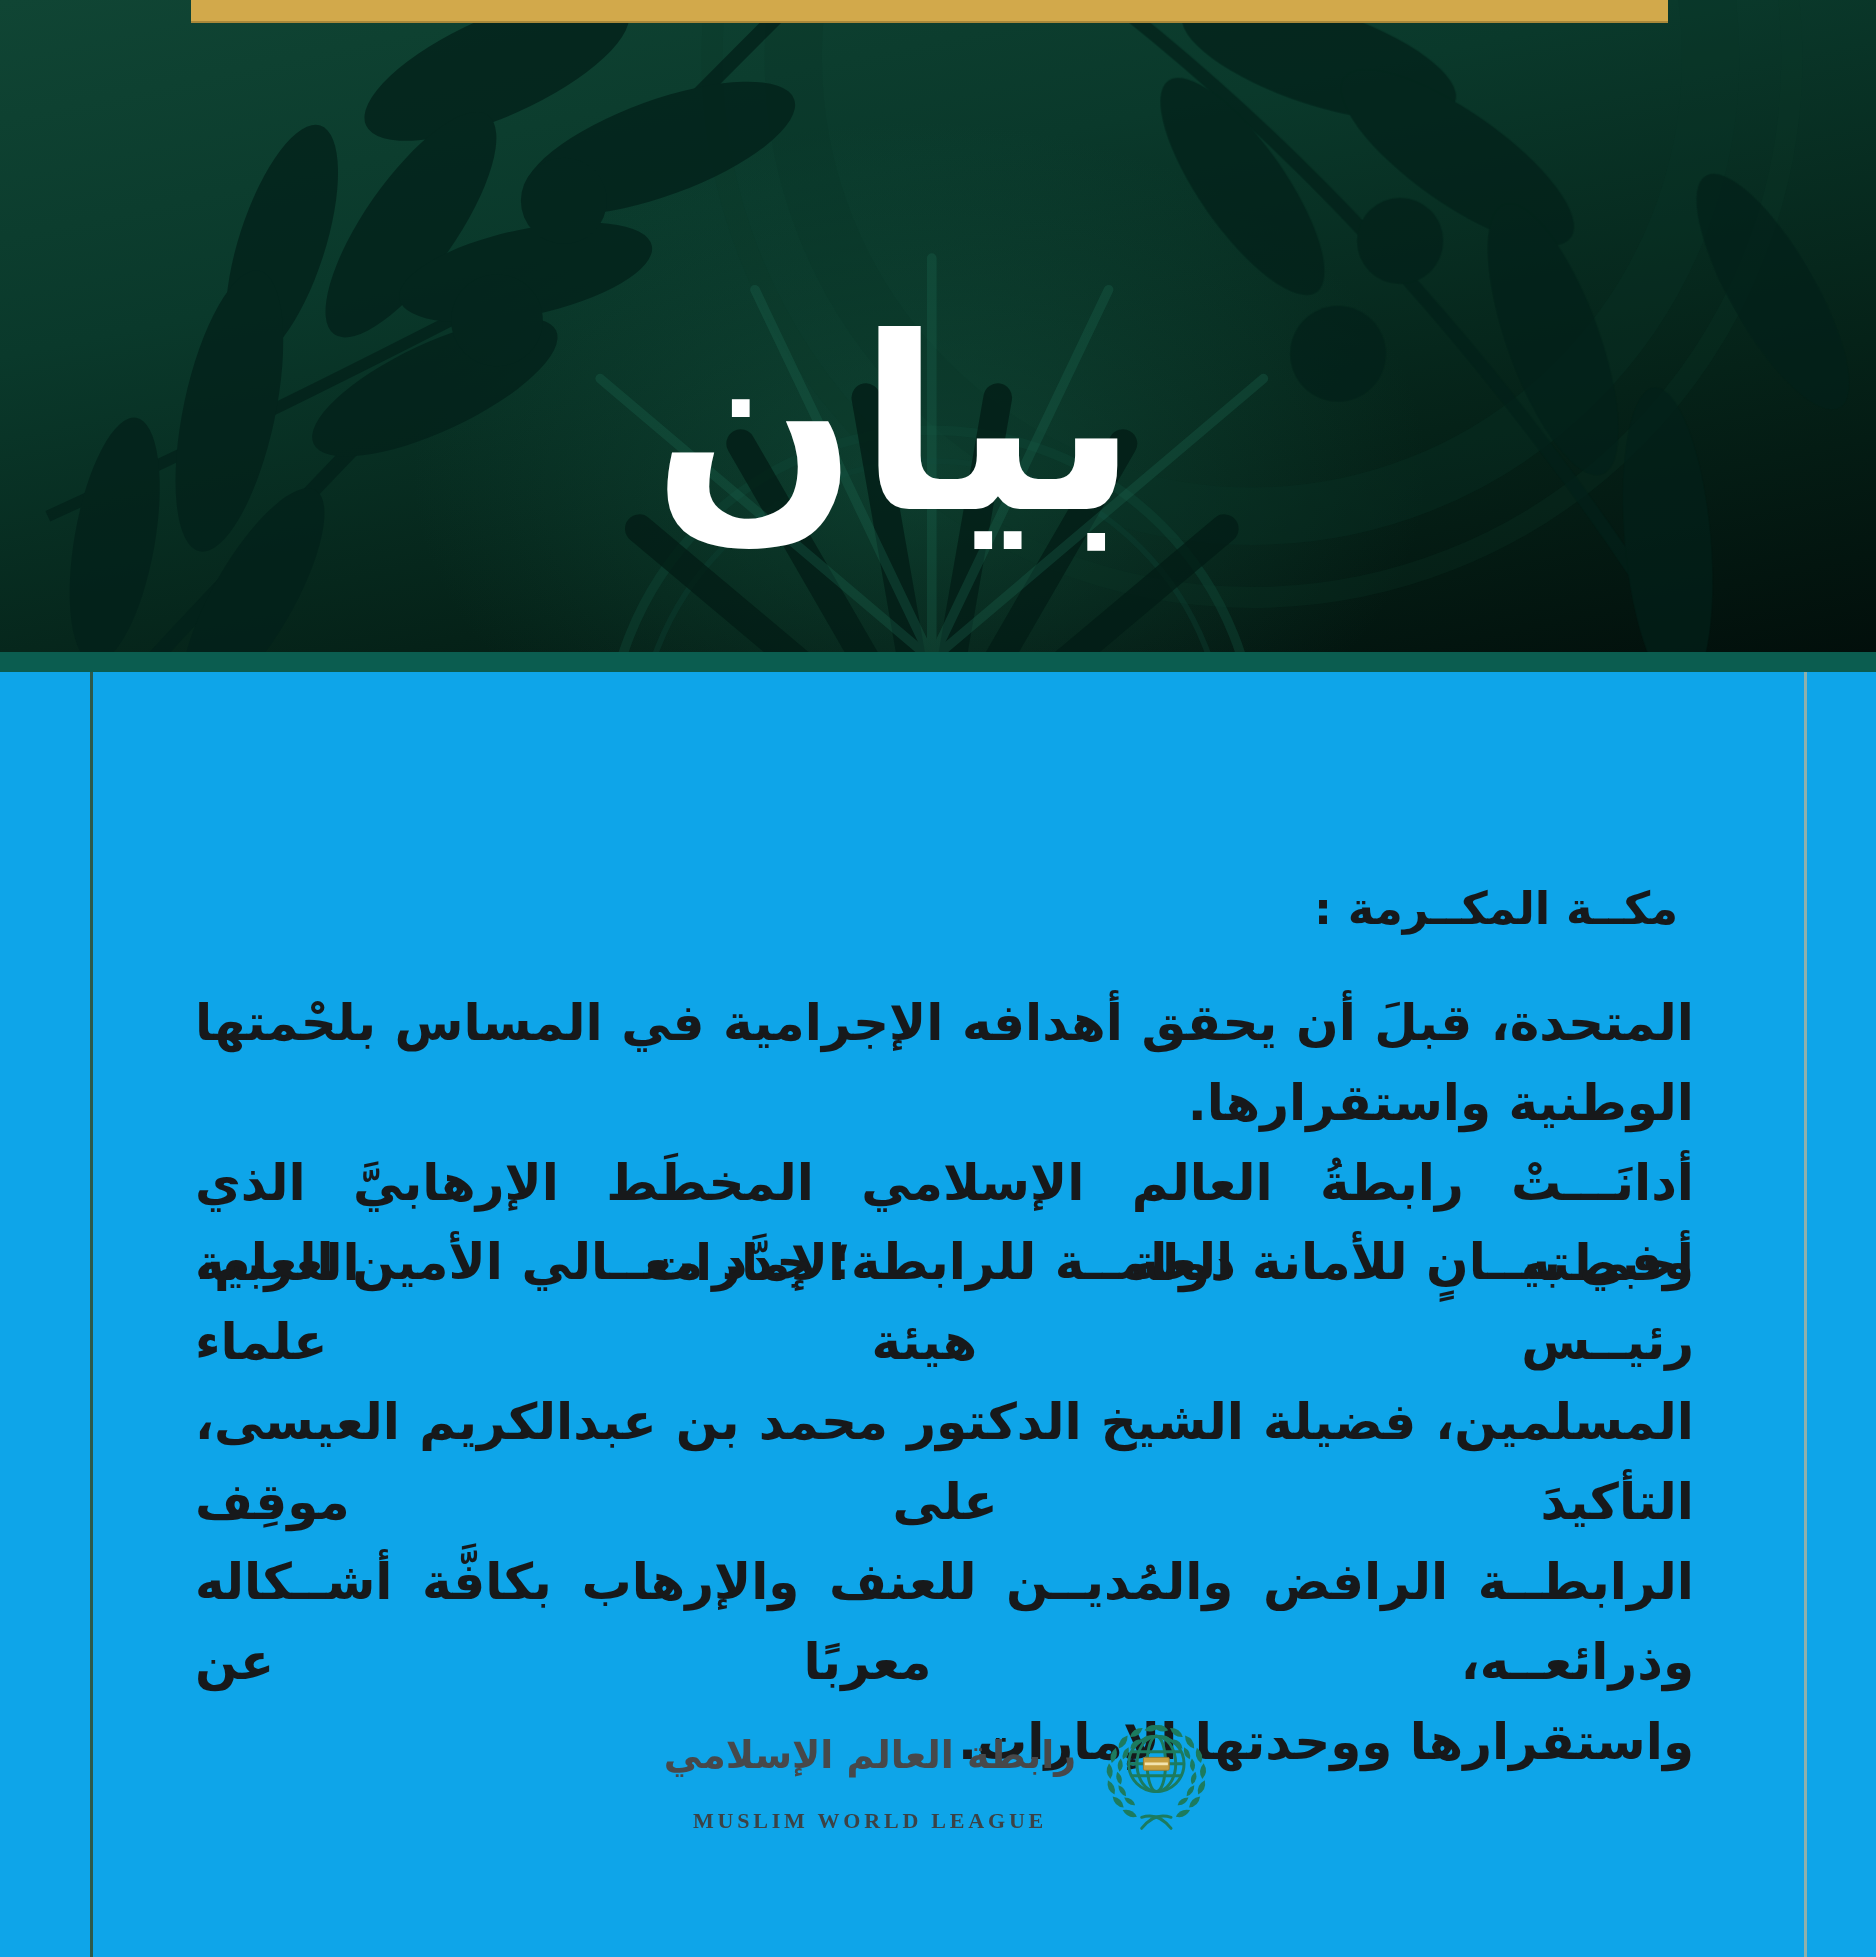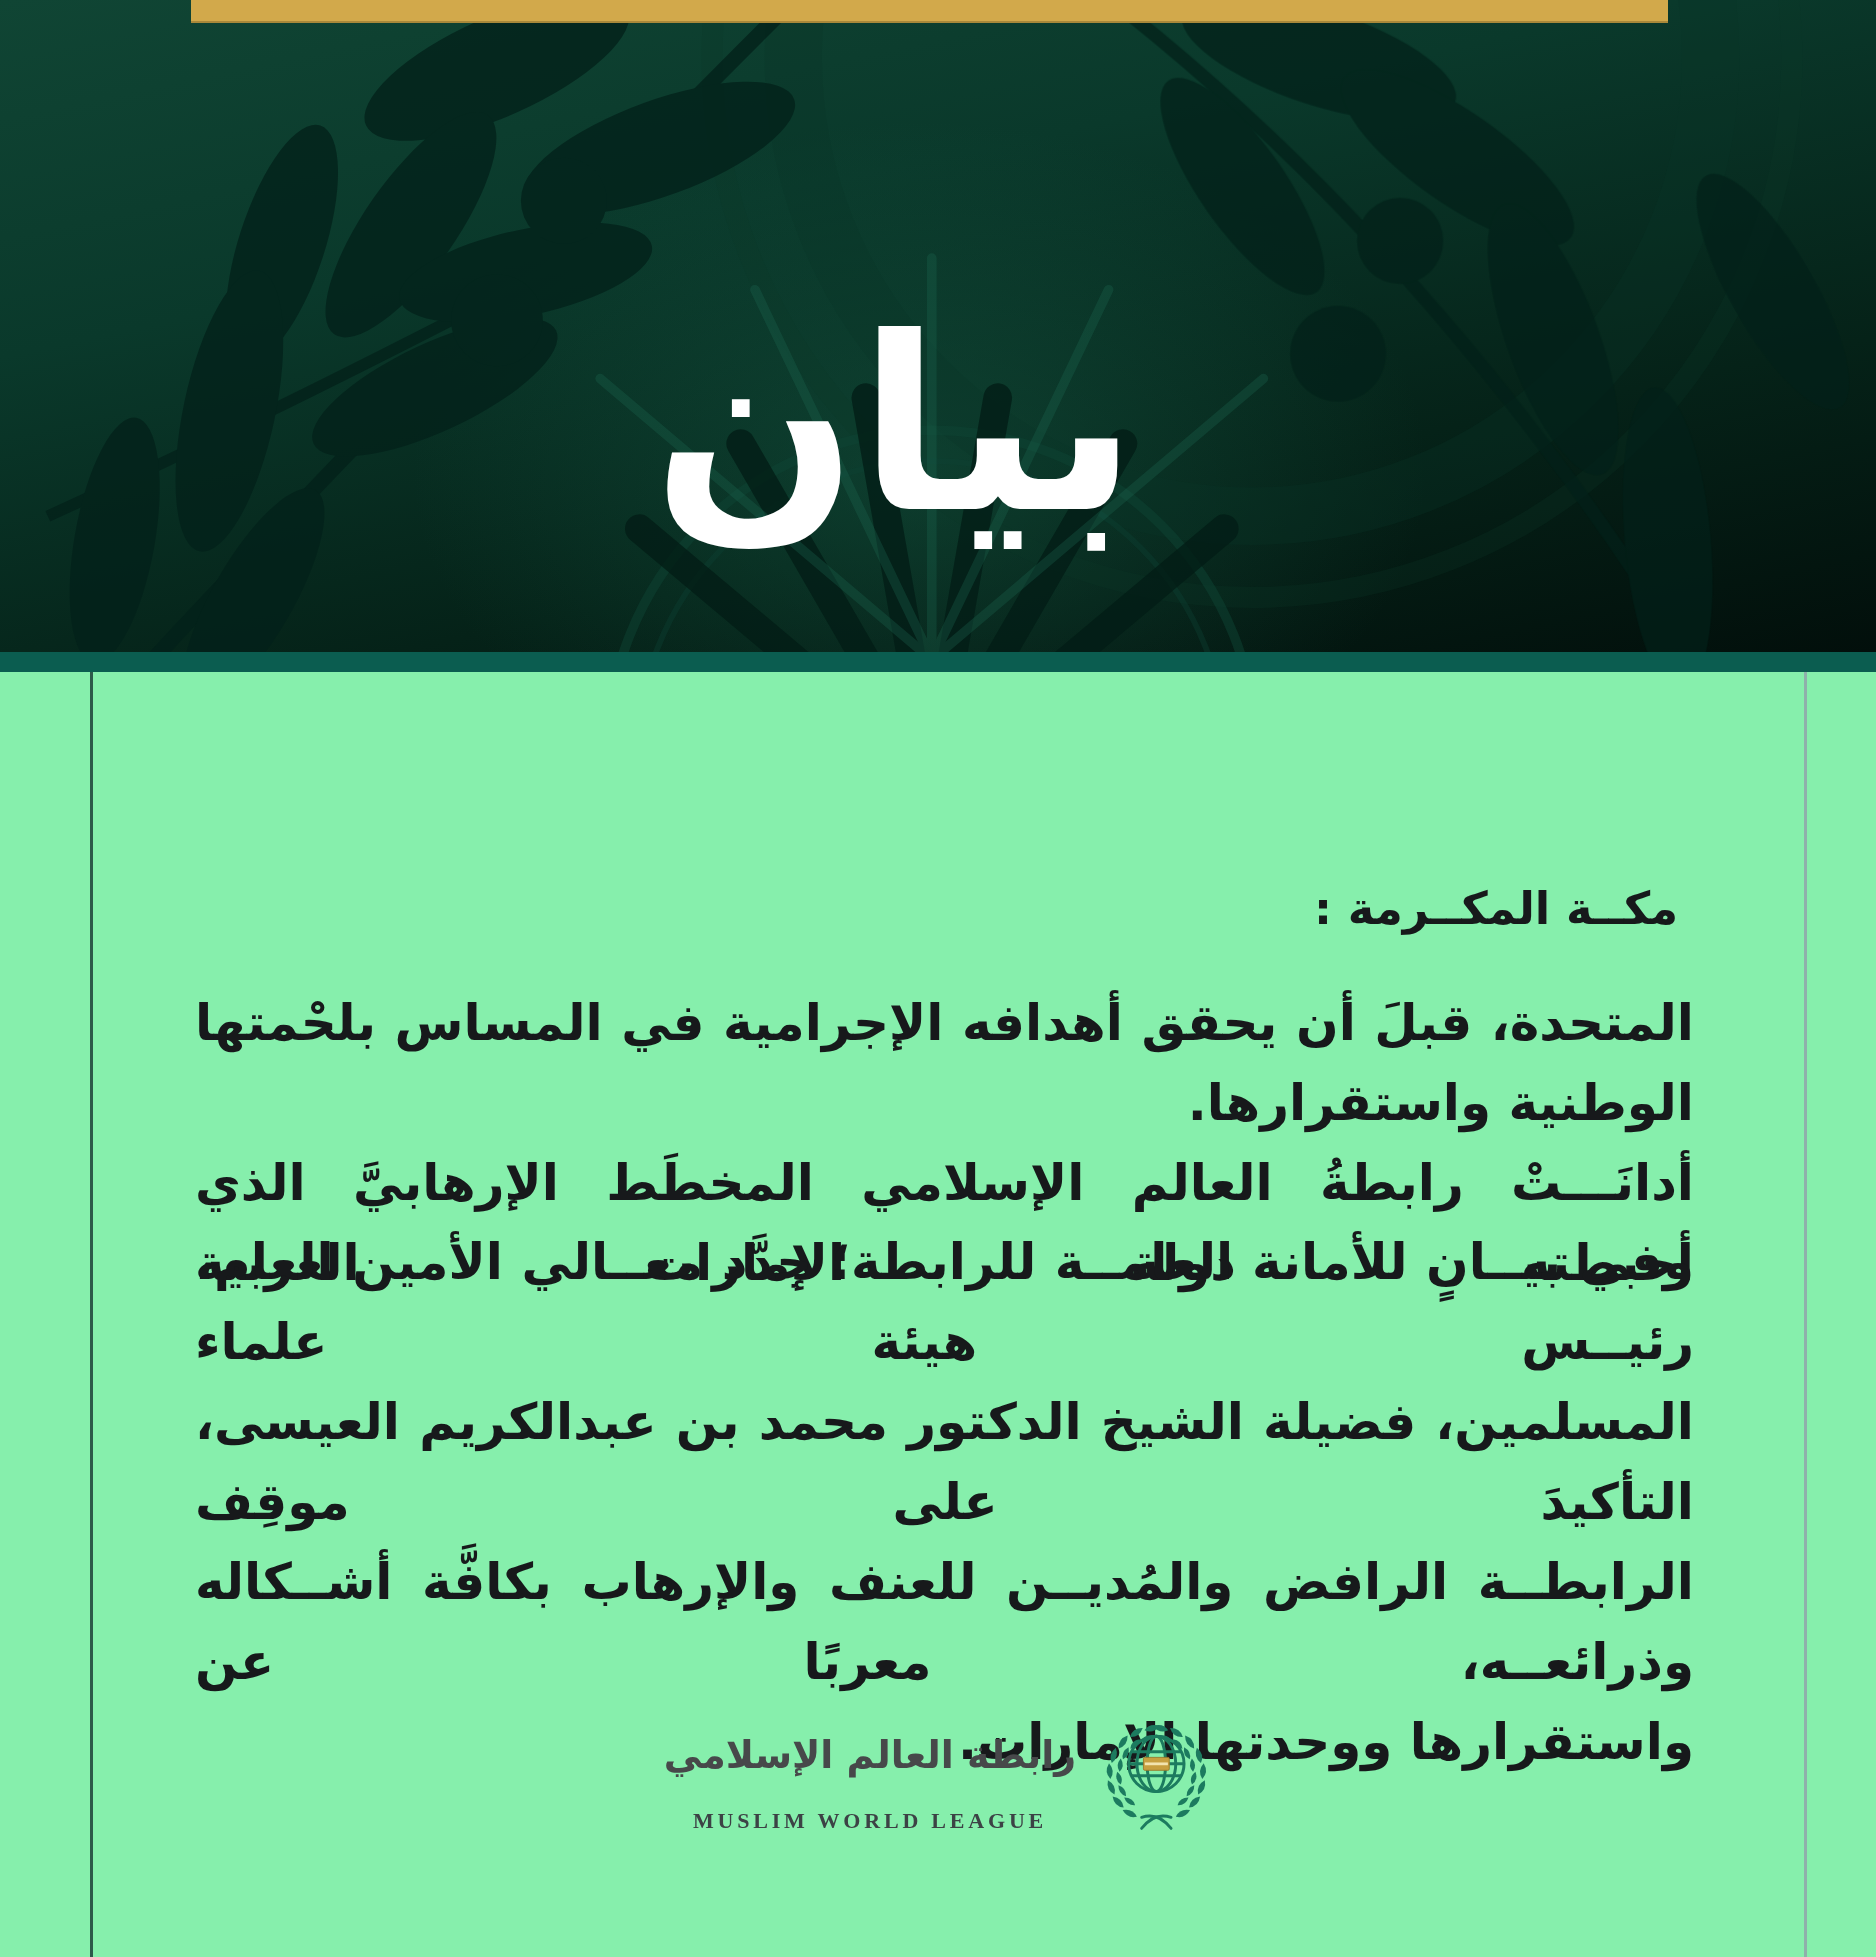--- a/index.html
+++ b/index.html
@@ -1,21 +1,21 @@
 <!DOCTYPE html>
 <html lang="ar"><head>
 <meta charset="utf-8">
 <style>
   html, body { margin: 0; padding: 0; }
   body { background: #ffffff; }
   .page {
     position: relative;
     width: 1876px;
     height: 1958px;
-    background: #86efac;
+    background: #0ea5e9;
     overflow: hidden;
     font-family: "DejaVu Sans", sans-serif;
   }
 
   
   .header {
     position: absolute;
     left: 0; top: 0;
     width: 1876px; height: 652px;
     background:

